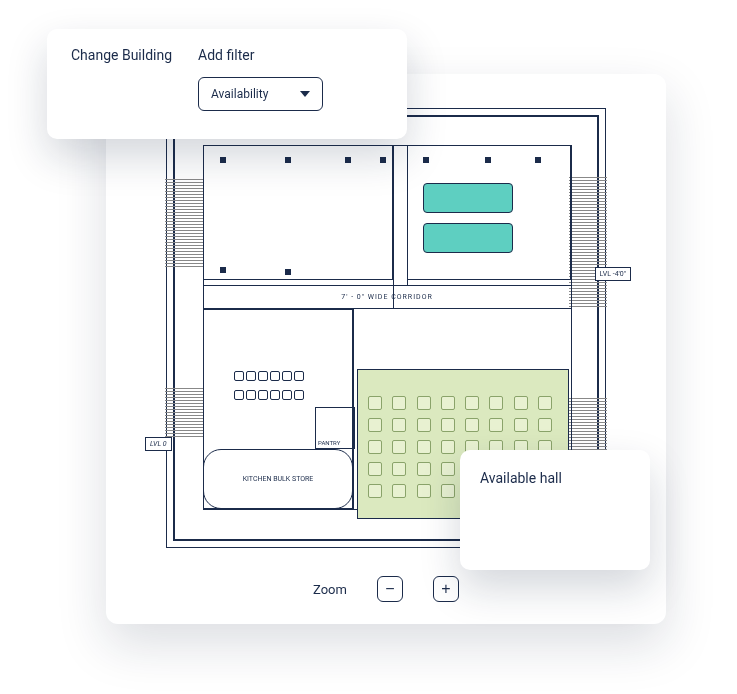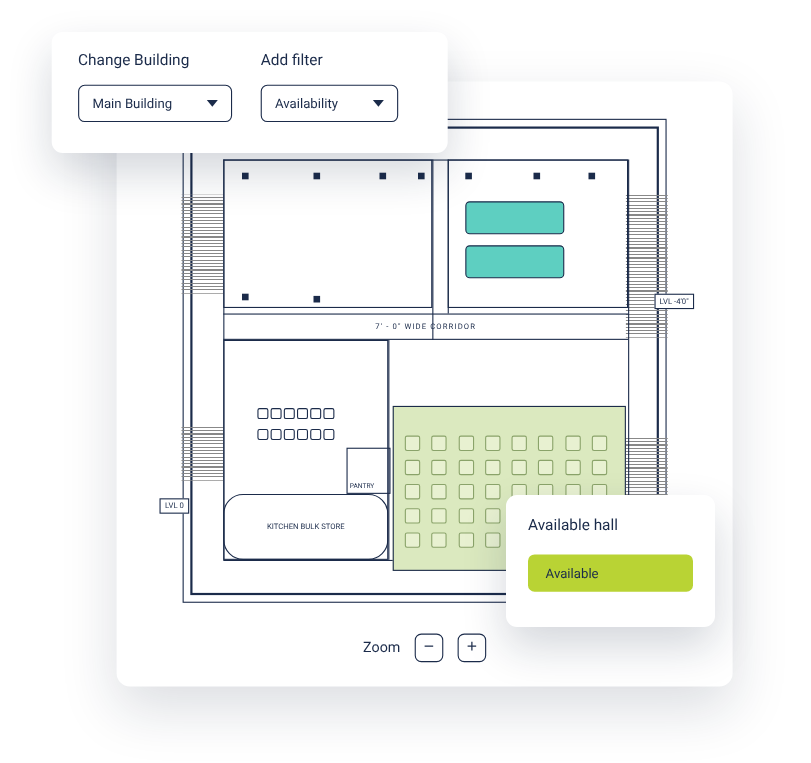--- a/index.html
+++ b/index.html
@@ -102,21 +102,21 @@
     position:absolute; width:90px; height:30px; background:#5ecfc1;
     border:1px solid #1b2b4a; border-radius:4px;
   }
   .car.c1 { left:248px; top:66px; }
   .car.c2 { left:248px; top:106px; }
   .lvl-tag {
     position:absolute; border:1px solid #1b2b4a; font-size:7px;
     padding:2px 4px; background:#fff; color:#1b2b4a;
   }
   .lvl-tag.right { right:-34px; top:150px; }
-  .lvl-tag.left  { left:-30px;  top:336px; }
+  .lvl-tag.left  { left:-30px;  top:320px;font-style:italic; }
   .lower-left   { left:28px;  top:192px; width:150px; height:200px; }
   .kitchen-store{ left:28px;  top:332px; width:150px; height:60px; display:flex; align-items:center; justify-content:center; font-size:7px; color:#1b2b4a;border-radius:18px; }
   .pantry       { left:140px; top:290px; width:40px;  height:42px;  font-size:6px; color:#1b2b4a; display:flex; align-items:flex-end; padding:2px; }
   .conf-room {
     position:absolute; left:182px; top:252px; width:212px; height:150px;
     background:#dbe9bf; border:1px solid #1b2b4a;
   }
   .conf-seats {
     position:absolute; left:10px; top:26px; right:10px; bottom:16px;
     display:grid; grid-template-columns:repeat(8,1fr); grid-template-rows:repeat(5,1fr);
@@ -139,21 +139,21 @@
   .l7{left:178px;top:192px;width:1px;height:200px}
   .seating-area {
     position:absolute; left:58px; top:250px; width:86px; height:66px;
   }
   .mini-seat {
     width:10px;height:10px;border:1px solid #1b2b4a;border-radius:2px;display:inline-block;margin:1px;
   }
   
   .zoom-row {
     position:absolute; left:0; right:0; bottom:22px;
-    display:flex; align-items:center; justify-content:center; gap:13px;
+    display:flex; align-items:center; justify-content:center; gap:30px;
     color:#1b2b4a; font-size:13px;
   }
   .zoom-btn {
     width:26px; height:26px; border:1.5px solid #1b2b4a; border-radius:6px;
     background:#fff; display:flex; align-items:center; justify-content:center;
     font-size:16px; color:#1b2b4a; cursor:pointer; line-height:1;
   }
   
   .popover {
     position:absolute; left:460px; top:450px; width:190px; height:120px;
@@ -266,30 +266,25 @@
   <div class="zoom-row">
     <span>Zoom</span>
     <button class="zoom-btn">−</button>
     <button class="zoom-btn">+</button>
   </div>
 </div>
 
 <div class="filter-card">
   <div class="filter-col">
     <div class="filter-label">Change Building</div>
-    <div class="select-pill">
-      <span>Main Building</span>
-      <span class="caret"></span>
-    </div>
   </div>
   <div class="filter-col">
     <div class="filter-label">Add filter</div>
     <div class="select-pill narrow">
       <span>Availability</span>
       <span class="caret"></span>
     </div>
   </div>
 </div>
 
 <div class="popover">
   <div class="popover-title">Available hall</div>
-  <div class="status-pill">Available</div>
 </div>
 
 </body></html>

